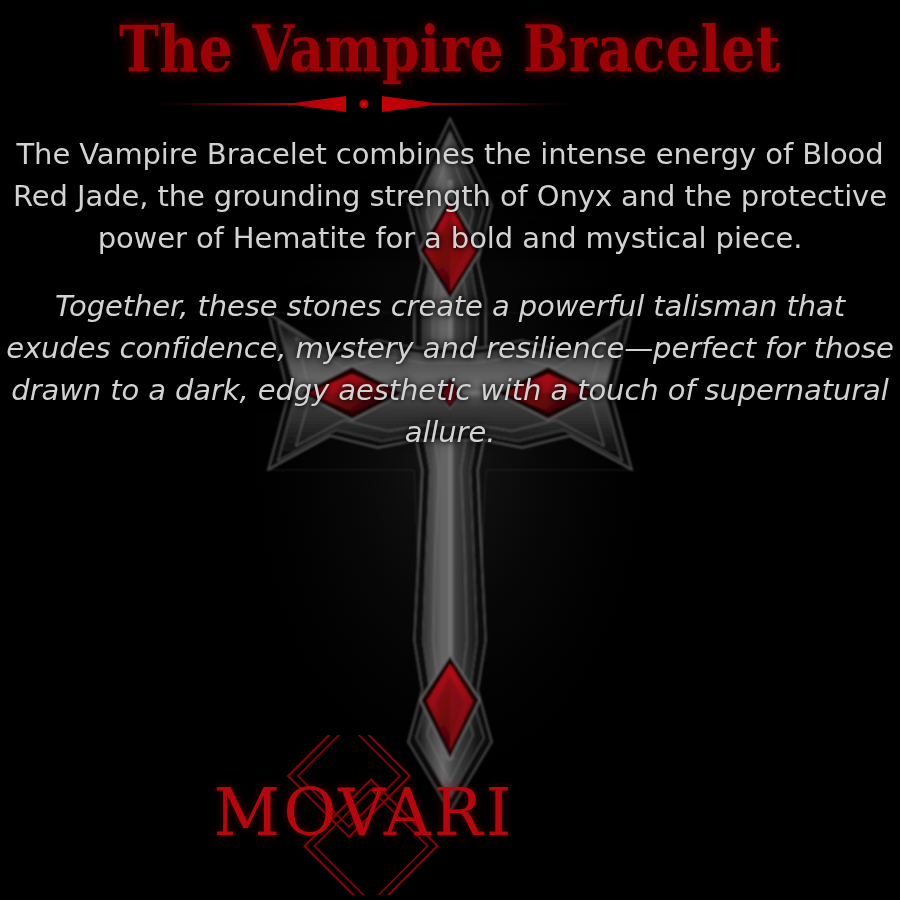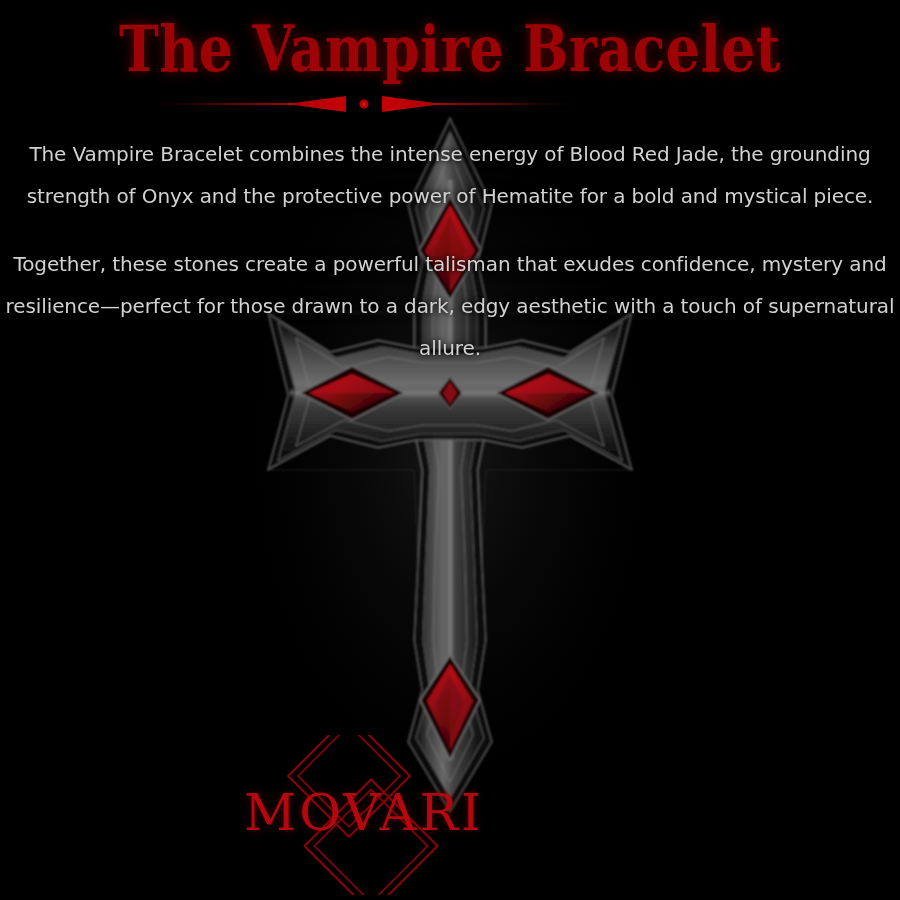--- a/index.html
+++ b/index.html
@@ -75,30 +75,30 @@
 
   
   #body-copy {
     position: absolute;
     top: 133px;
     left: 0;
     width: 900px;
     text-align: center;
     color: #d2d2d2;
     font-family: "DejaVu Sans", "Liberation Sans", sans-serif;
-    font-size: 20px;
+    font-size: 29px;
     line-height: 42px;
     letter-spacing: -0.1px;
   }
   #body-copy p {
     margin: 0 0 26px 0;
     padding: 0;
     text-shadow: 0 0 5px rgba(0,0,0,0.95), 0 0 11px rgba(0,0,0,0.85);
   }
-  #body-copy p:last-child { margin-bottom: 0; }
+  #body-copy p:last-child { margin-bottom: 0; font-style: italic; }
 
   
   #brand-block {
     position: absolute;
     left: 50%;
     top: 735px;
     transform: translateX(-50%);
     width: 340px;
     height: 160px;
   }
@@ -110,21 +110,21 @@
     width: 200px;
     height: 160px;
   }
   #brand-name {
     position: absolute;
     left: 0;
     top: 48px;
     width: 340px;
     text-align: center;
     font-family: "DejaVu Serif", "Liberation Serif", serif;
-    font-size: 51px;
+    font-size: 65px;
     line-height: 60px;
     letter-spacing: 3px;
     color: #b5080e;
     text-shadow: 0 0 8px rgba(150,0,0,0.5);
     white-space: nowrap;
   }
 </style>
 </head>
 <body>
 

